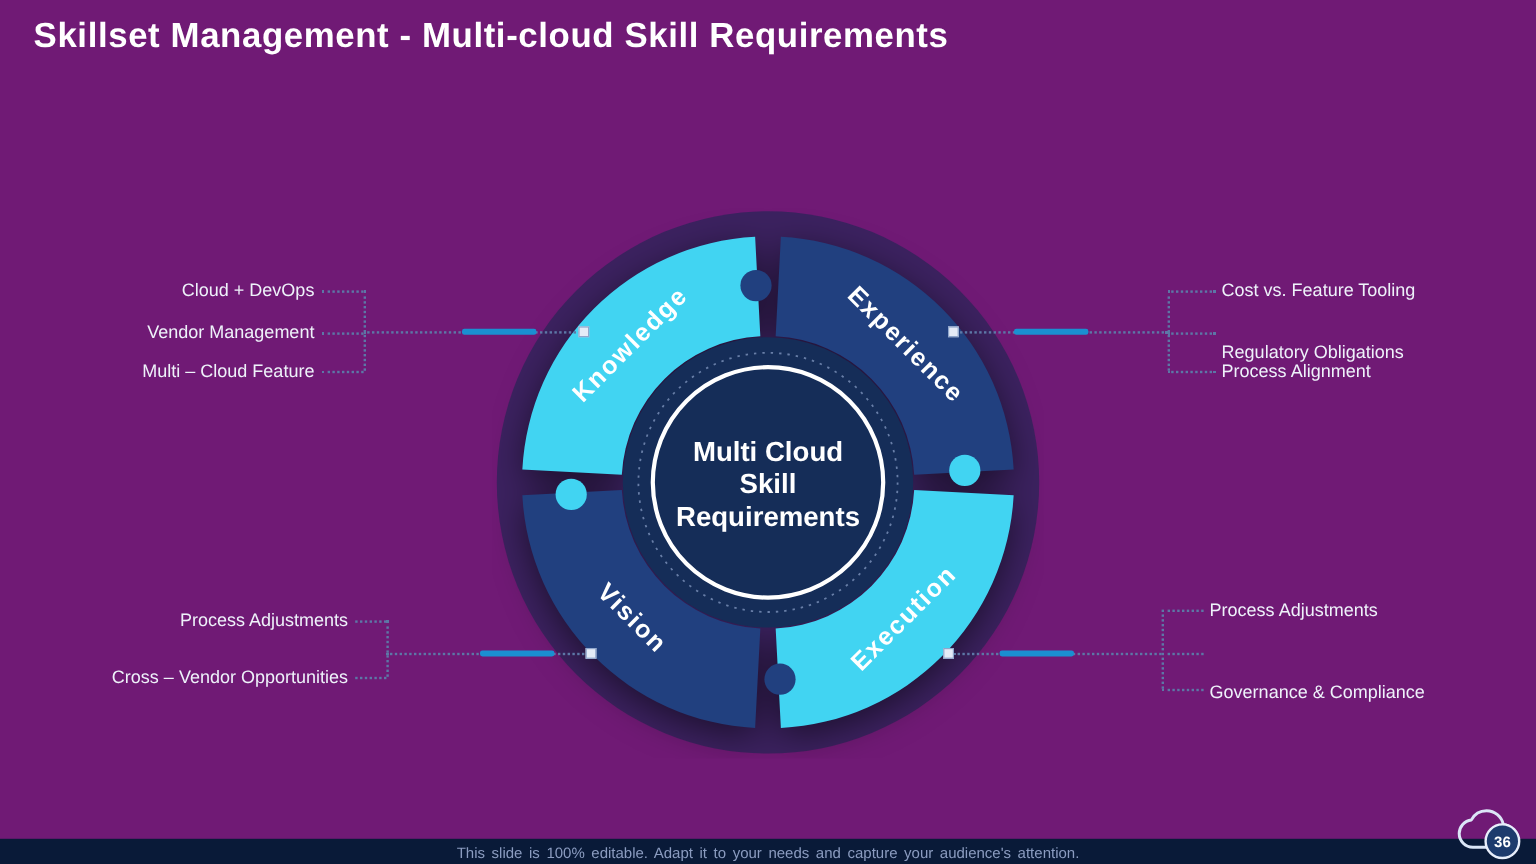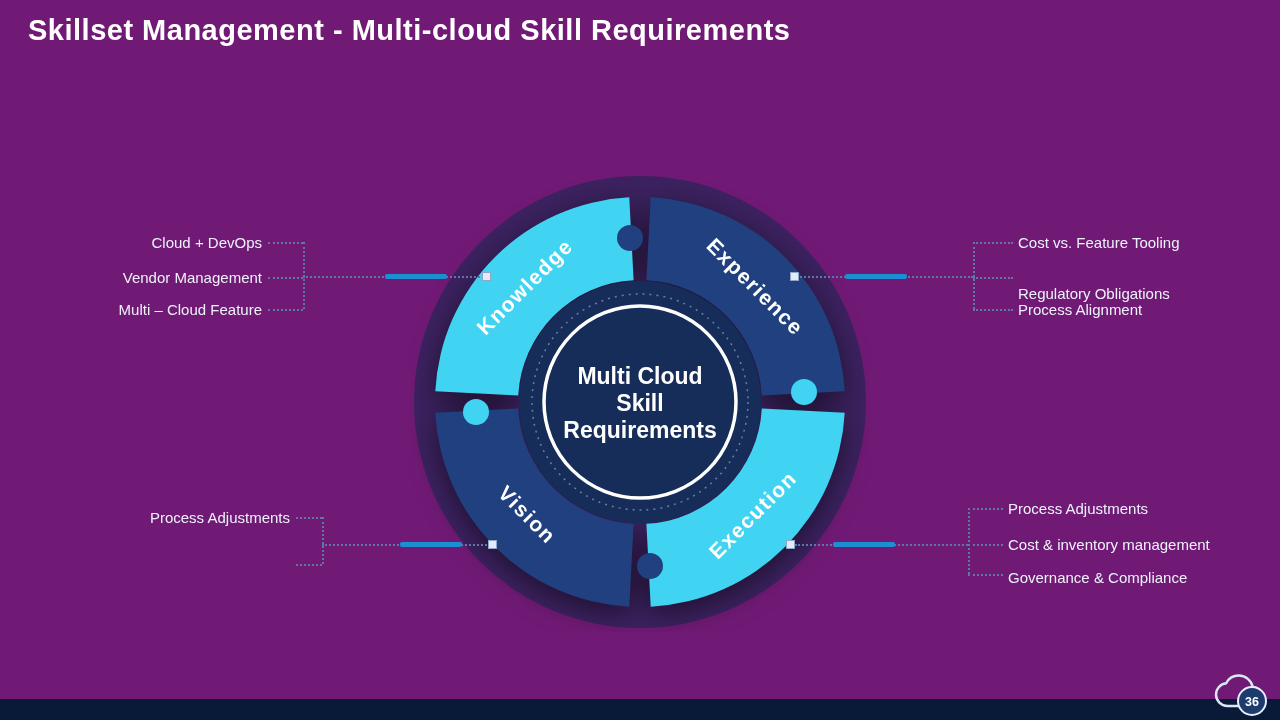--- a/index.html
+++ b/index.html
@@ -98,39 +98,40 @@
   <div class="callout-label" style="left:1018px;top:300px;">Process Alignment</div>
   <div class="dotted-h" style="left:973px;top:242px;width:40px;"></div>
   <div class="dotted-h" style="left:973px;top:277px;width:40px;"></div>
   <div class="dotted-h" style="left:973px;top:309px;width:40px;"></div>
   <div class="dotted-v" style="left:973px;top:242px;height:67px;"></div>
   <div class="dotted-h" style="left:793px;top:276px;width:180px;"></div>
   <div class="accent-bar" style="left:845px;top:274px;width:62px;"></div>
   <div class="end-square" style="left:790px;top:272px;"></div>
 
   <div class="callout-label align-right" style="right:990px;top:508px;">Process Adjustments</div>
+  <div class="callout-label align-right" style="right:990px;top:555px;">Cross – Vendor Opportunities</div>
   <div class="dotted-h" style="left:296px;top:517px;width:26px;"></div>
   <div class="dotted-h" style="left:296px;top:564px;width:26px;"></div>
   <div class="dotted-v" style="left:322px;top:517px;height:47px;"></div>
   <div class="dotted-h" style="left:322px;top:544px;width:165px;"></div>
   <div class="accent-bar" style="left:400px;top:542px;width:62px;"></div>
   <div class="end-square" style="left:488px;top:540px;"></div>
 
   <div class="callout-label" style="left:1008px;top:499px;">Process Adjustments</div>
-  <div class="callout-label" style="left:1008px;top:535px;">Cost &amp; inventory management</div>
   <div class="callout-label" style="left:1008px;top:568px;">Governance &amp; Compliance</div>
   <div class="dotted-h" style="left:968px;top:508px;width:35px;"></div>
   <div class="dotted-h" style="left:968px;top:544px;width:35px;"></div>
   <div class="dotted-h" style="left:968px;top:574px;width:35px;"></div>
   <div class="dotted-v" style="left:968px;top:508px;height:66px;"></div>
   <div class="dotted-h" style="left:795px;top:544px;width:173px;"></div>
   <div class="accent-bar" style="left:833px;top:542px;width:62px;"></div>
   <div class="end-square" style="left:786px;top:540px;"></div>
 
   <div class="footer-band"></div>
+  <p class="footer-note">This slide is 100% editable. Adapt it to your needs and capture your audience's attention.</p>
 
   <svg class="page-badge" width="58" height="56" viewBox="0 0 58 56">
     <g transform="translate(4,6) scale(1.9)">
       <path d="M19.35 10.04A7.49 7.49 0 0 0 12 4C9.11 4 6.6 5.64 5.35 8.04A5.994 5.994 0 0 0 0 14c0 3.31 2.69 6 6 6h13c2.76 0 5-2.24 5-5 0-2.64-2.05-4.78-4.65-4.96z" fill="none" stroke="#dbe6f7" stroke-width="1.3" stroke-linejoin="round"></path>
     </g>
     <circle cx="40" cy="39" r="14" fill="#1d3b6d" stroke="#e8eefb" stroke-width="2"></circle>
     <text class="badge-num" x="40" y="43.5">36</text>
   </svg>
 
 </div>

